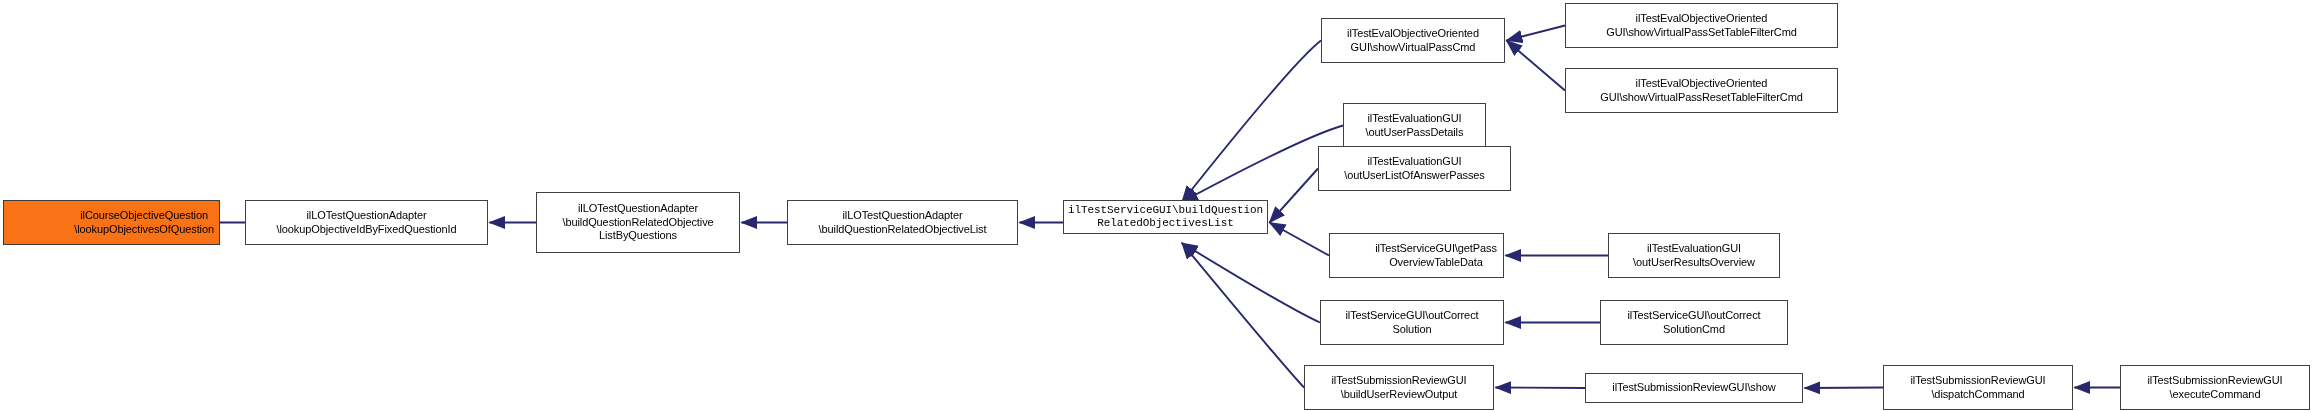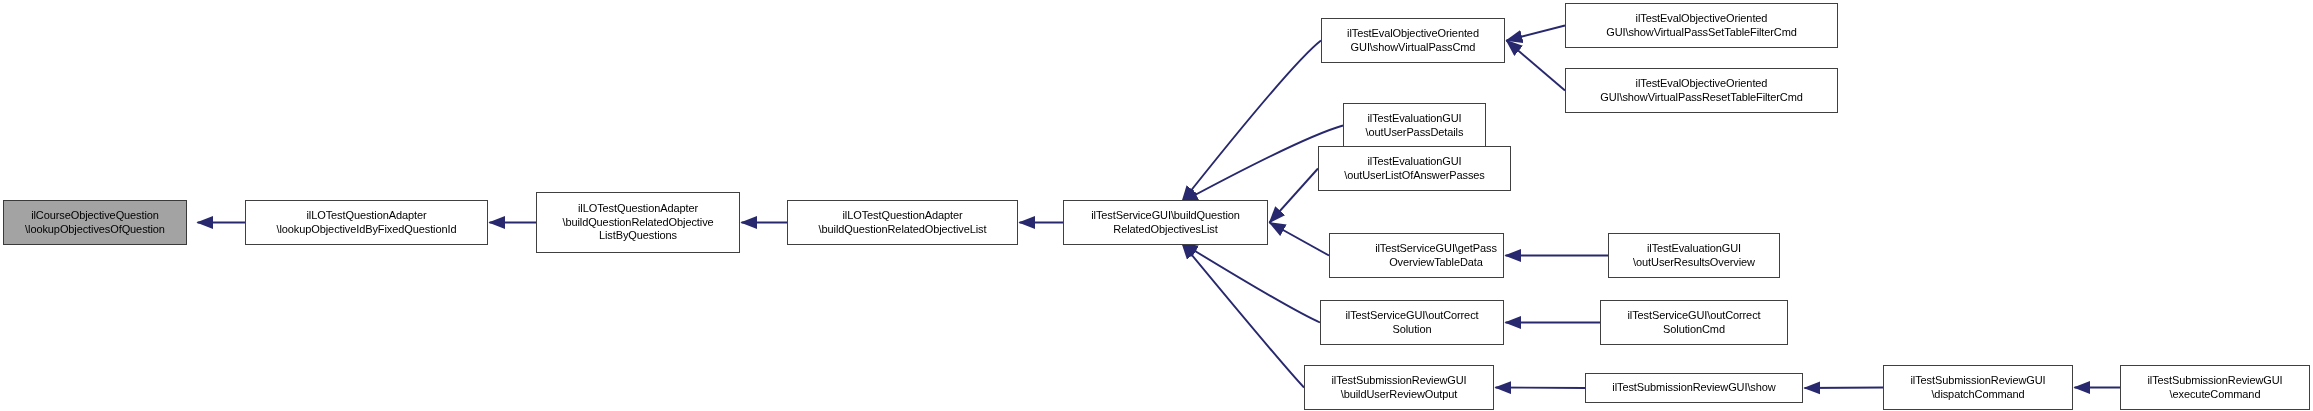--- a/index.html
+++ b/index.html
@@ -70,30 +70,30 @@
       <path d="M1329,255.5 L1269.5,222.5" fill="none" stroke="#28286e" stroke-width="1.9" marker-end="url(#arrowhead)"></path>
       <path d="M1608,255.5 L1505.5,255.5" fill="none" stroke="#28286e" stroke-width="1.9" marker-end="url(#arrowhead)"></path>
       <path d="M1320,322.5 Q1292.225,310.5 1181.9,243" fill="none" stroke="#28286e" stroke-width="1.9" marker-end="url(#arrowhead)"></path>
       <path d="M1600,322.5 L1505.5,322.5" fill="none" stroke="#28286e" stroke-width="1.9" marker-end="url(#arrowhead)"></path>
       <path d="M1304,387.5 Q1285.025,367.7 1181.9,243" fill="none" stroke="#28286e" stroke-width="1.9" marker-end="url(#arrowhead)"></path>
       <path d="M1585,388 L1495.5,387.5" fill="none" stroke="#28286e" stroke-width="1.9" marker-end="url(#arrowhead)"></path>
       <path d="M1883,387.5 L1804.5,388" fill="none" stroke="#28286e" stroke-width="1.9" marker-end="url(#arrowhead)"></path>
       <path d="M2120,387.5 L2074.5,387.5" fill="none" stroke="#28286e" stroke-width="1.9" marker-end="url(#arrowhead)"></path>
     </svg>
   <div id="nodes-layer">
-      <div class="node current" style="left: 3px; top: 200px; width: 184px; height: 45px; background: #a3a3a3;"><span class="node-label">ilCourseObjectiveQuestion
+      <div class="node current" style="left: 3px; top: 200px; width: 217px; height: 45px; background: #f97316; justify-content: flex-end;"><span class="node-label">ilCourseObjectiveQuestion
 \lookupObjectivesOfQuestion</span></div>
       <div class="node" style="left: 245px; top: 200px; width: 243px; height: 45px;"><span class="node-label">ilLOTestQuestionAdapter
 \lookupObjectiveIdByFixedQuestionId</span></div>
       <div class="node" style="left: 536px; top: 192px; width: 204px; height: 61px;"><span class="node-label">ilLOTestQuestionAdapter
 \buildQuestionRelatedObjective
 ListByQuestions</span></div>
       <div class="node" style="left: 787px; top: 200px; width: 231px; height: 45px;"><span class="node-label">ilLOTestQuestionAdapter
 \buildQuestionRelatedObjectiveList</span></div>
-      <div class="node" style="left: 1063px; top: 200px; width: 205px; height: 45px;"><span class="node-label">ilTestServiceGUI\buildQuestion
+      <div class="node" style="left: 1063px; top: 200px; width: 205px; height: 34px; font-family: Liberation Mono, monospace;"><span class="node-label">ilTestServiceGUI\buildQuestion
 RelatedObjectivesList</span></div>
       <div class="node" style="left: 1321px; top: 18px; width: 184px; height: 45px;"><span class="node-label">ilTestEvalObjectiveOriented
 GUI\showVirtualPassCmd</span></div>
       <div class="node" style="left: 1565px; top: 3px; width: 273px; height: 45px;"><span class="node-label">ilTestEvalObjectiveOriented
 GUI\showVirtualPassSetTableFilterCmd</span></div>
       <div class="node" style="left: 1565px; top: 68px; width: 273px; height: 45px;"><span class="node-label">ilTestEvalObjectiveOriented
 GUI\showVirtualPassResetTableFilterCmd</span></div>
       <div class="node" style="left: 1343px; top: 103px; width: 143px; height: 45px;"><span class="node-label">ilTestEvaluationGUI
 \outUserPassDetails</span></div>
       <div class="node" style="left: 1318px; top: 146px; width: 193px; height: 45px;"><span class="node-label">ilTestEvaluationGUI

